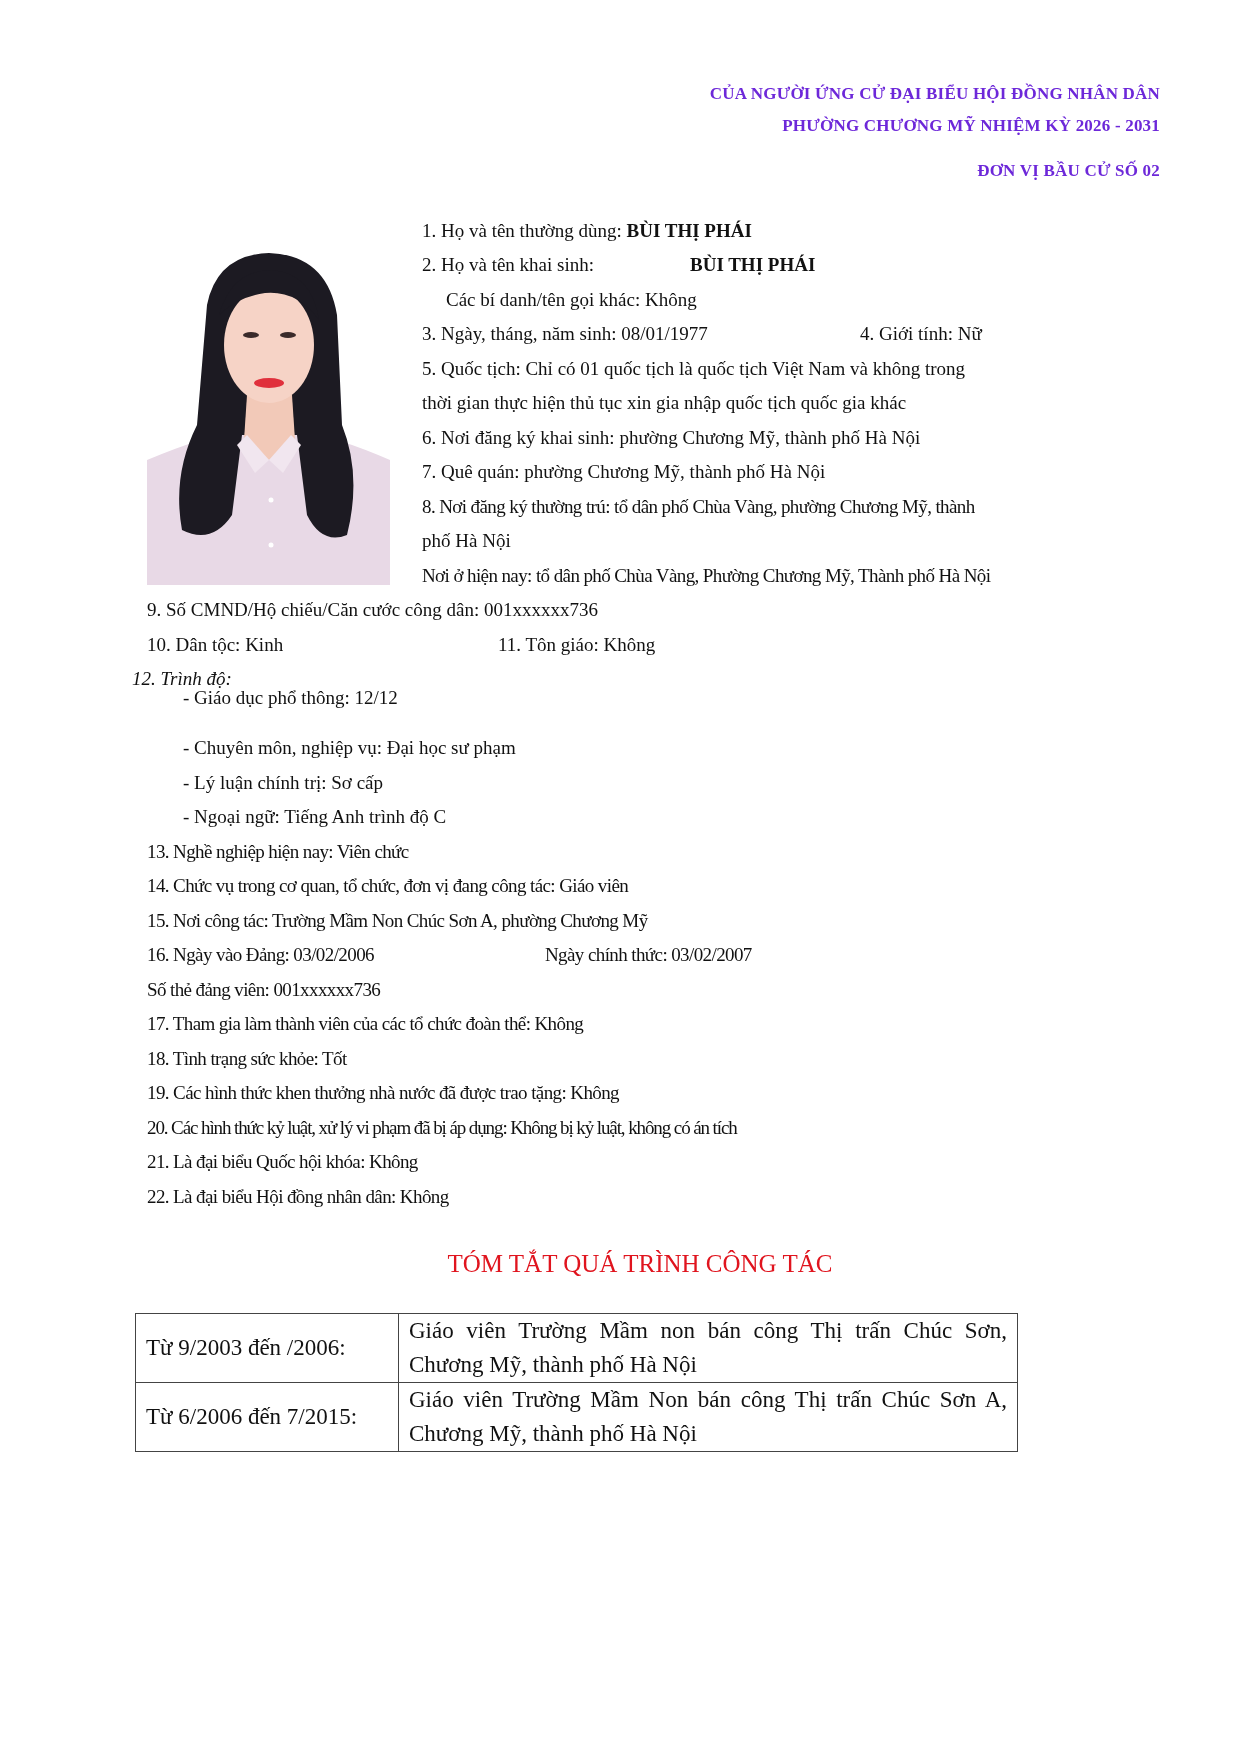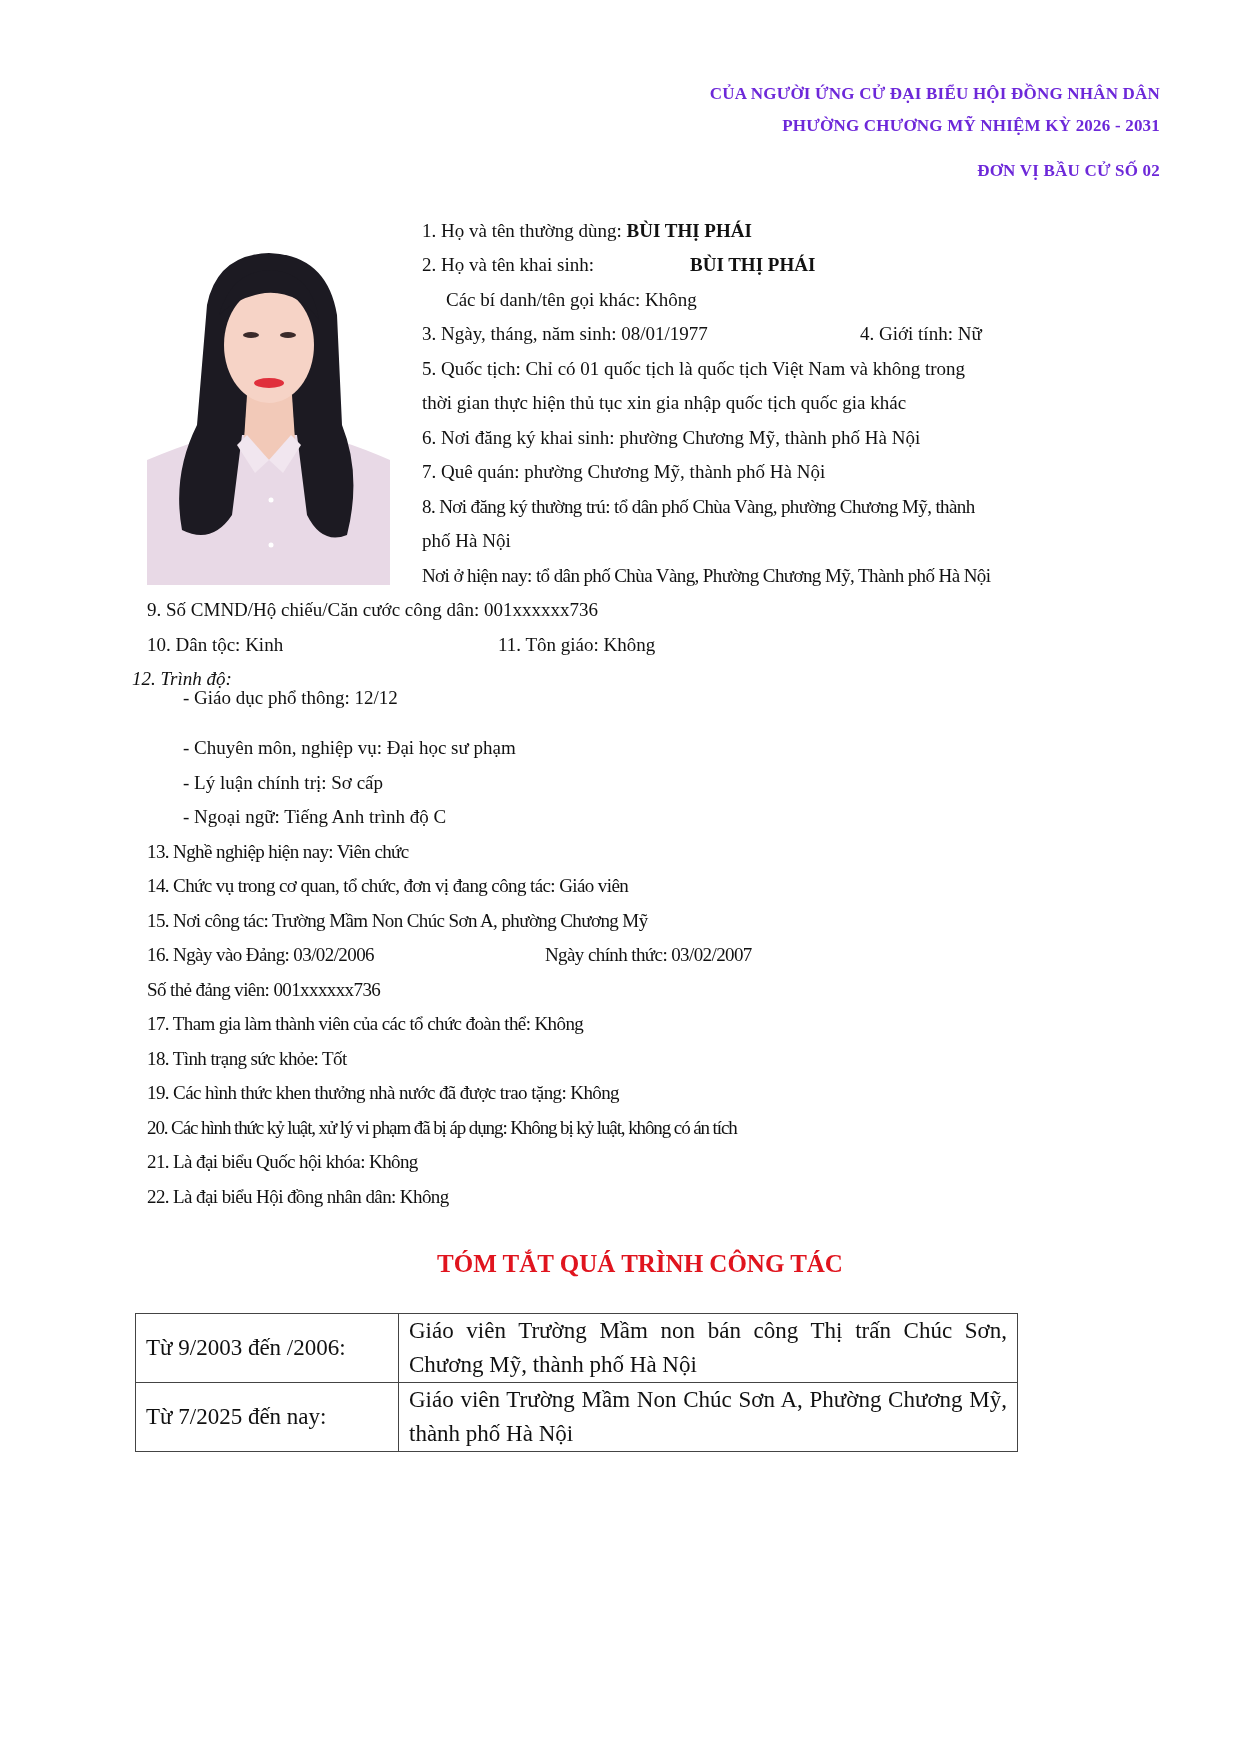--- a/index.html
+++ b/index.html
@@ -8,21 +8,21 @@
   .title { position:absolute; left:420px; width:740px; text-align:right;
            color:#6d28d9; font-weight:bold; font-size:17px; line-height:32px; letter-spacing:0.2px; }
   .t1 { top:78px; }
   .t2 { top:110px; }
   .t3 { top:155px; }
   .line { position:absolute; font-size:19px; line-height:34px; white-space:nowrap; }
   .cond { letter-spacing:-0.6px; }
   .bold { font-weight:bold; }
   .photo { position:absolute; left:147px; top:245px; width:243px; height:340px; overflow:hidden; background:#fff; }
   .section-title { position:absolute; left:140px; width:1000px; top:1248px; text-align:center;
-                   color:#e0141e; font-weight:bold; font-size:25px; line-height:32px; }
+                   color:#e0141e; font-weight:normal; font-size:25px; line-height:32px; }
   table.work { position:absolute; left:135px; top:1313px; width:883px; border-collapse:collapse; font-size:23px; }
   table.work td { border:1.5px solid #444; height:66px; padding:0 10px; vertical-align:middle; line-height:34px; }
   table.work td.period { width:242px; }
   table.work td.desc { text-align:justify; }
 </style>
 </head>
 <body>
 
 <div class="title t1">CỦA NGƯỜI ỨNG CỬ ĐẠI BIỂU HỘI ĐỒNG NHÂN DÂN</div>
 <div class="title t2">PHƯỜNG CHƯƠNG MỸ NHIỆM KỲ 2026 - 2031</div>
@@ -95,17 +95,17 @@
 
 <div class="section-title">TÓM TẮT QUÁ TRÌNH CÔNG TÁC</div>
 
 <table class="work">
   <tbody>
       <tr>
     <td class="period">Từ 9/2003 đến /2006:</td>
     <td class="desc">Giáo viên Trường Mầm non bán công Thị trấn Chúc Sơn, Chương Mỹ, thành phố Hà Nội</td>
   </tr>
   <tr>
-    <td class="period">Từ 7/2025 đến nay:</td>
-    <td class="desc">Giáo viên Trường Mầm Non Chúc Sơn A, Phường Chương Mỹ, thành phố Hà Nội</td>
+    <td class="period">Từ 6/2006 đến 7/2015:</td>
+    <td class="desc">Giáo viên Trường Mầm Non bán công Thị trấn Chúc Sơn A, Chương Mỹ, thành phố Hà Nội</td>
   </tr>
 </tbody>
   </table>
 
 </body></html>

